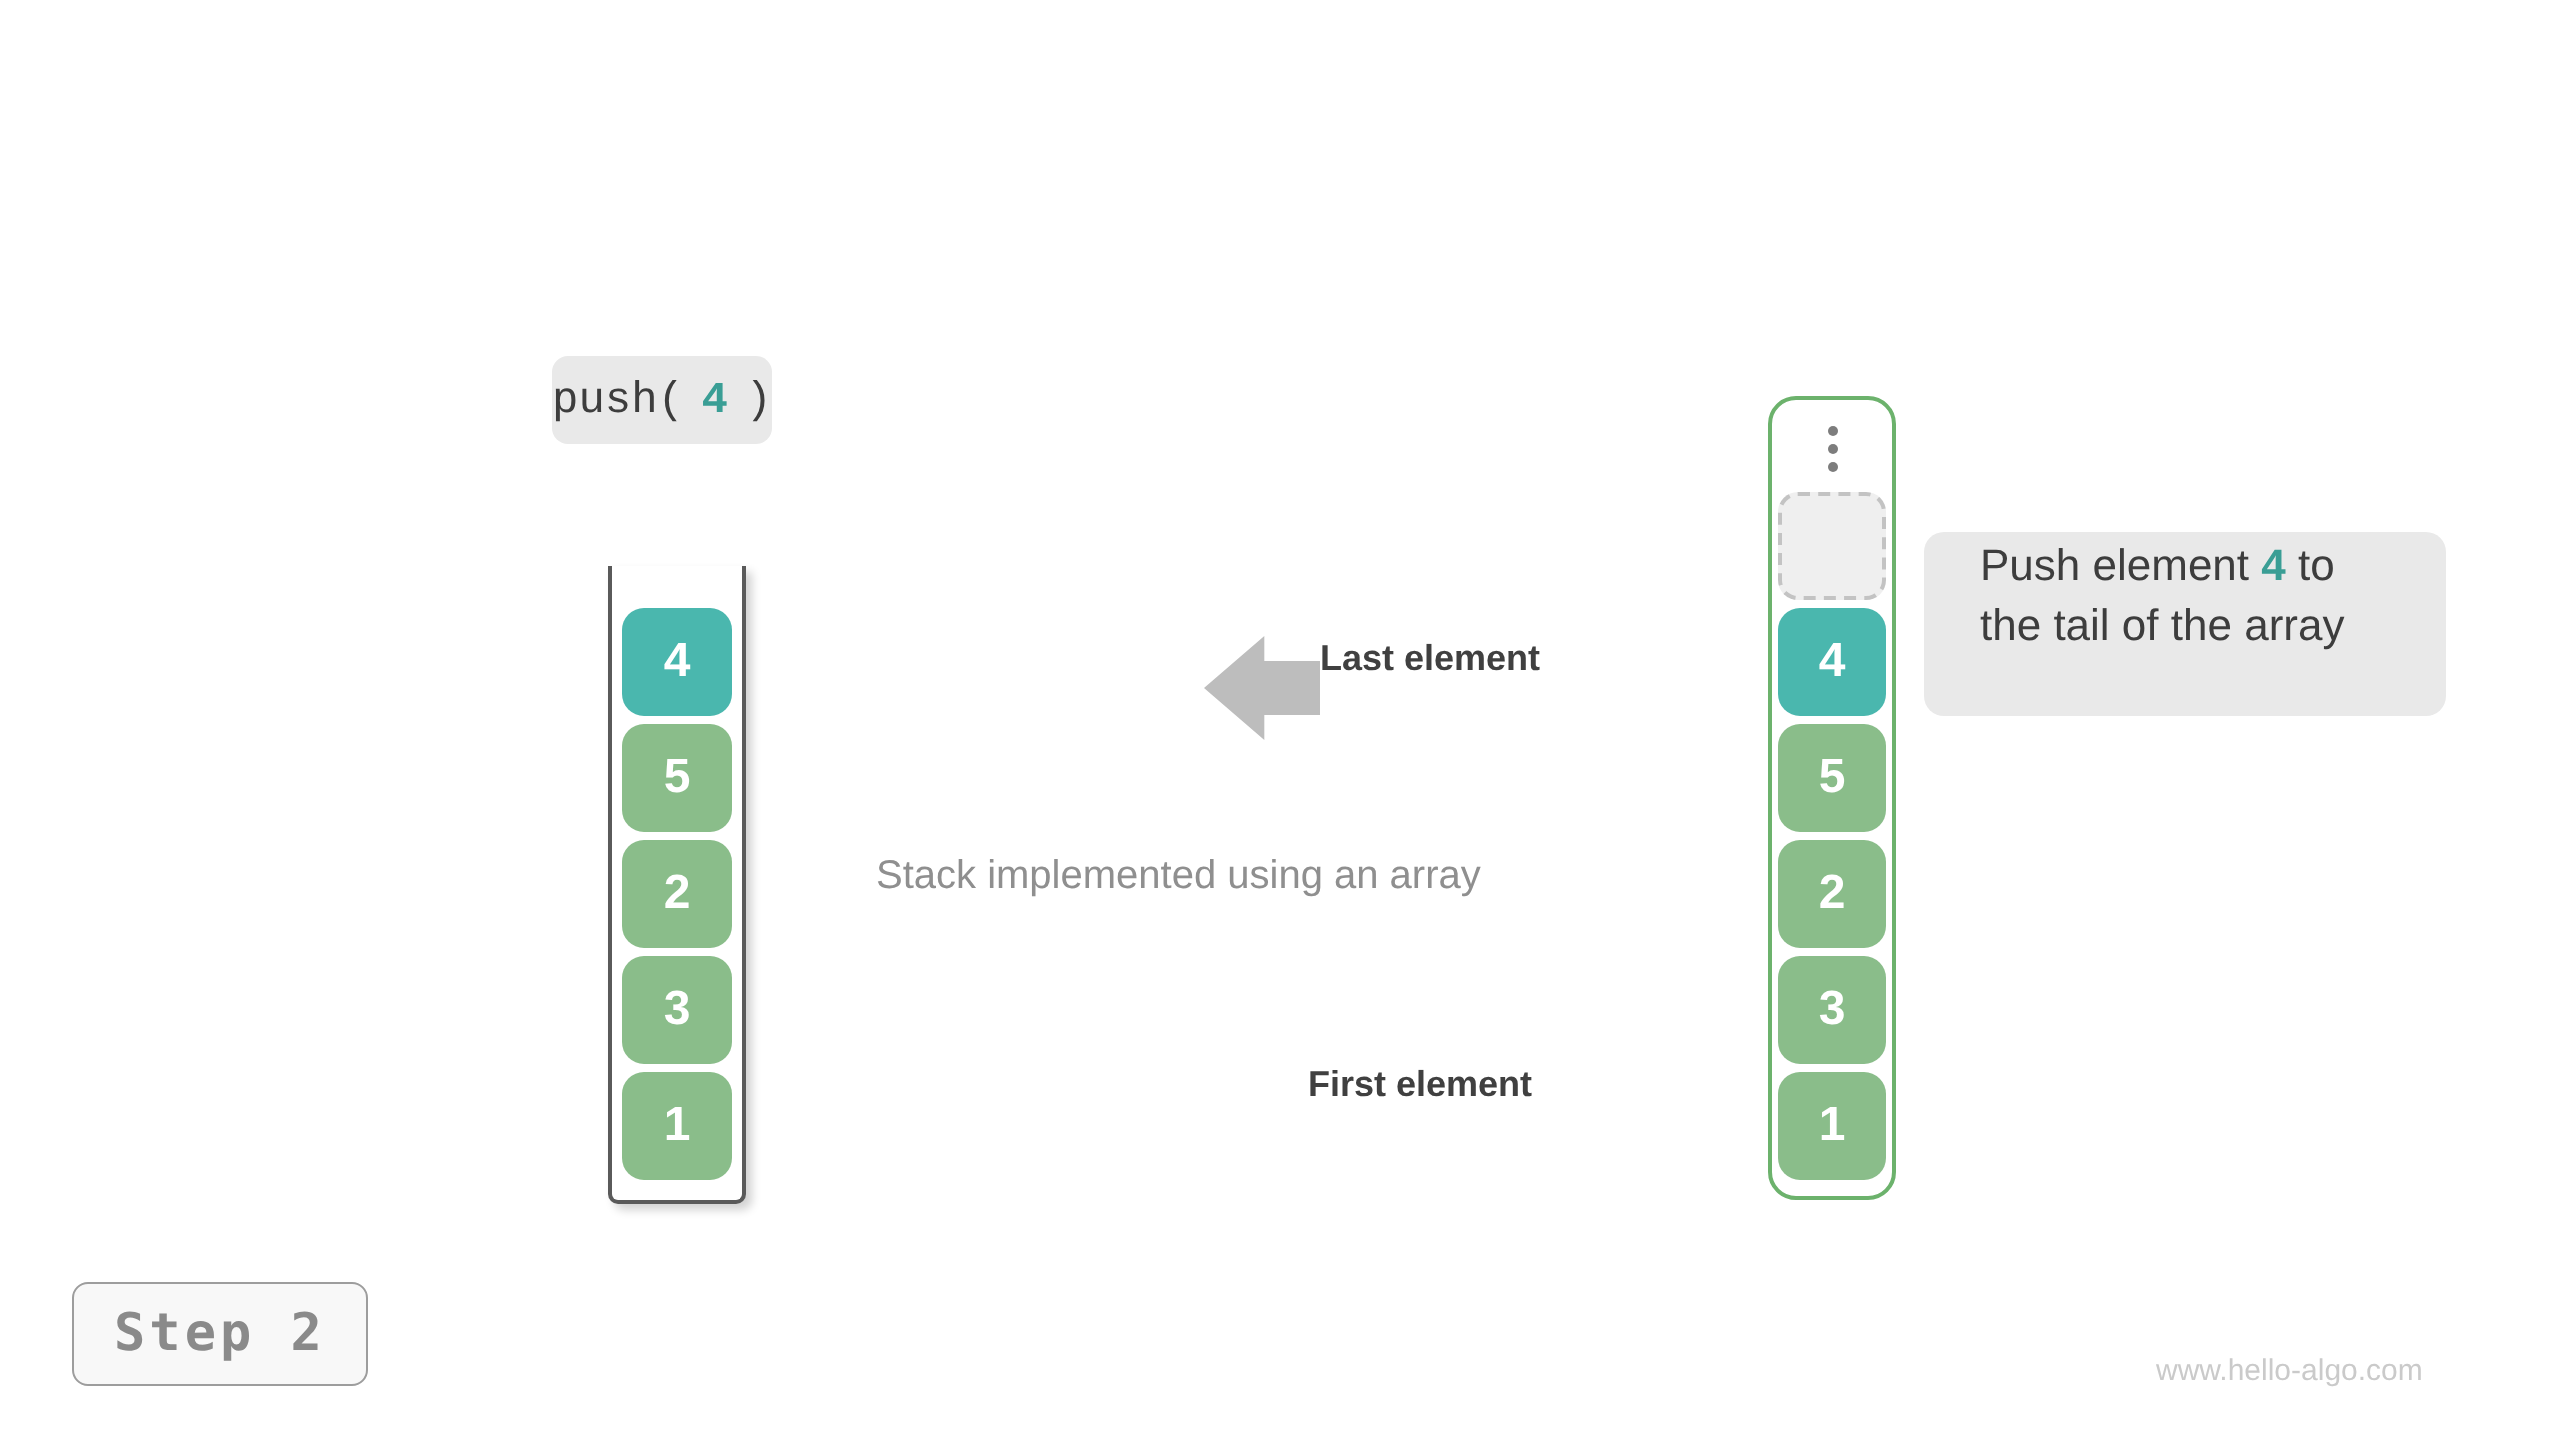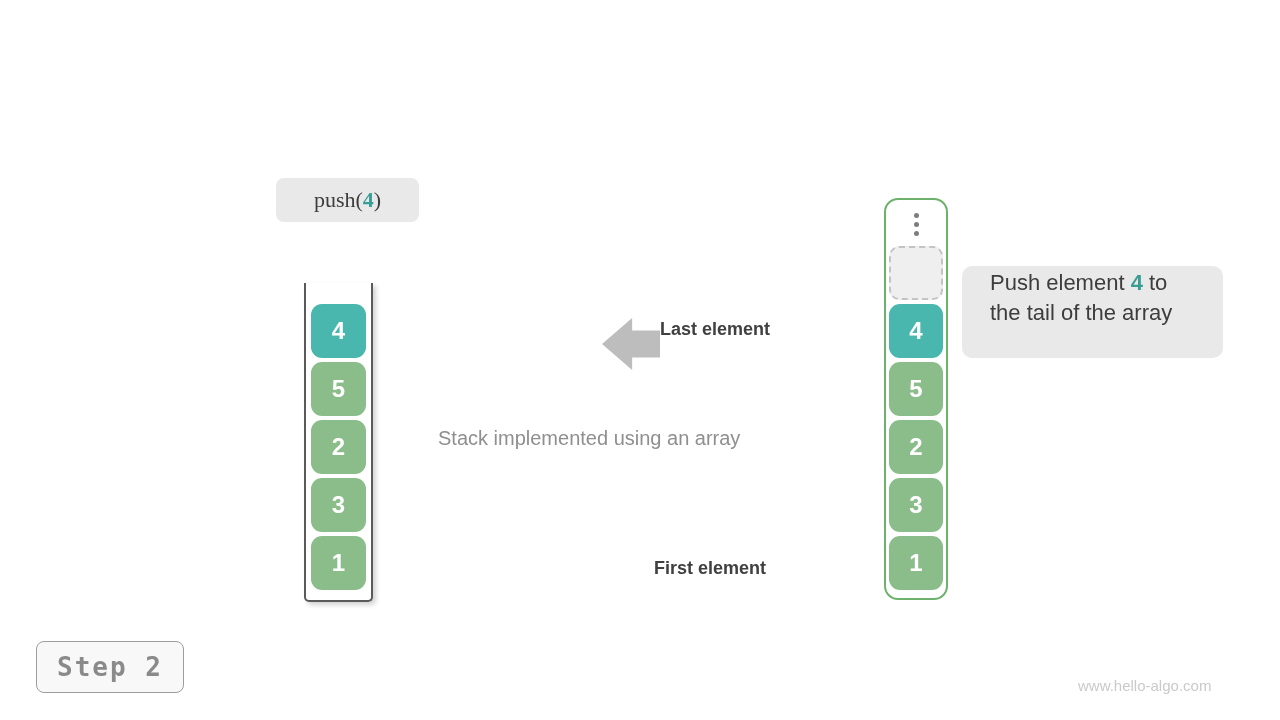--- a/index.html
+++ b/index.html
@@ -2,24 +2,24 @@
 <html style="--teal-cell: #4ab7ae; --green-cell: #8abd8a; --teal-text: #3a9e95; --array-border: #6cb26c; --stack-border: #5a5a5a; --arrow-gray: #bdbdbd; --tooltip-bg: #e9e9e9; --badge-bg: #e9e9e9; --dark-text: #3d3d3d; --label-text: #404040; --muted-text: #8f8f8f; --step-text: #8a8a8a; --step-border: #9d9d9d; --step-bg: #f8f8f8; --watermark-text: #cacaca; --dots-color: #7d7d7d; --empty-bg: #efefef; --empty-border: #c3c3c3;"><head>
 <meta charset="utf-8">
 <style>
   html,body{margin:0;padding:0;background:#ffffff;}
   .canvas{
     position:relative;width:1280px;height:720px;background:#ffffff;overflow:hidden;
     font-family:"Liberation Sans",sans-serif;
   }
   
   .push-badge{
-    position:absolute;left:276px;top:178px;width:143px;height:44px;
+    position:absolute;left:276px;top:178px;width:110px;height:44px;
     background:var(--badge-bg);border-radius:8px;
-    display:flex;align-items:center;justify-content:center;
-    font-family:Liberation Serif, serif;font-size:22px;color:var(--dark-text);
+    display:flex;align-items:center;justify-content:space-between;
+    font-family:Liberation Mono, monospace;font-size:22px;color:var(--dark-text);
   }
   .push-badge .hl{color:var(--teal-text);font-weight:700;}
   
   .stack-box{
     position:absolute;left:304px;top:283px;width:69px;height:319px;box-sizing:border-box;
     border:2px solid var(--stack-border);border-top:none;border-radius:0 0 5px 5px;
     background:#ffffff;box-shadow:3px 3px 5px rgba(0,0,0,0.18);
     display:flex;flex-direction:column;align-items:center;padding-top:21px;gap:4px;
   }
   .cell{
@@ -46,21 +46,21 @@
   .arrow-left{
     position:absolute;left:602px;top:318px;width:58px;height:52px;background:var(--arrow-gray);
     clip-path:polygon(0% 50%,52% 0%,52% 24%,100% 24%,100% 76%,52% 76%,52% 100%);
   }
   
   .pos-label{
     position:absolute;width:200px;text-align:left;
     font-size:18px;font-weight:700;color:var(--label-text);
   }
   .pos-label.last{left:660px;top:319px;}
-  .pos-label.first{left:654px;top:558px;}
+  .pos-label.first{left:654px;top:532px;}
   .caption{
     position:absolute;left:438px;top:427px;width:380px;
     font-size:20px;color:var(--muted-text);
   }
   
   .tooltip{
     position:absolute;left:962px;top:266px;width:261px;height:92px;box-sizing:border-box;
     background:var(--tooltip-bg);border-radius:10px;
     padding:2px 0 0 28px;font-size:22px;line-height:30px;color:var(--dark-text);
   }

